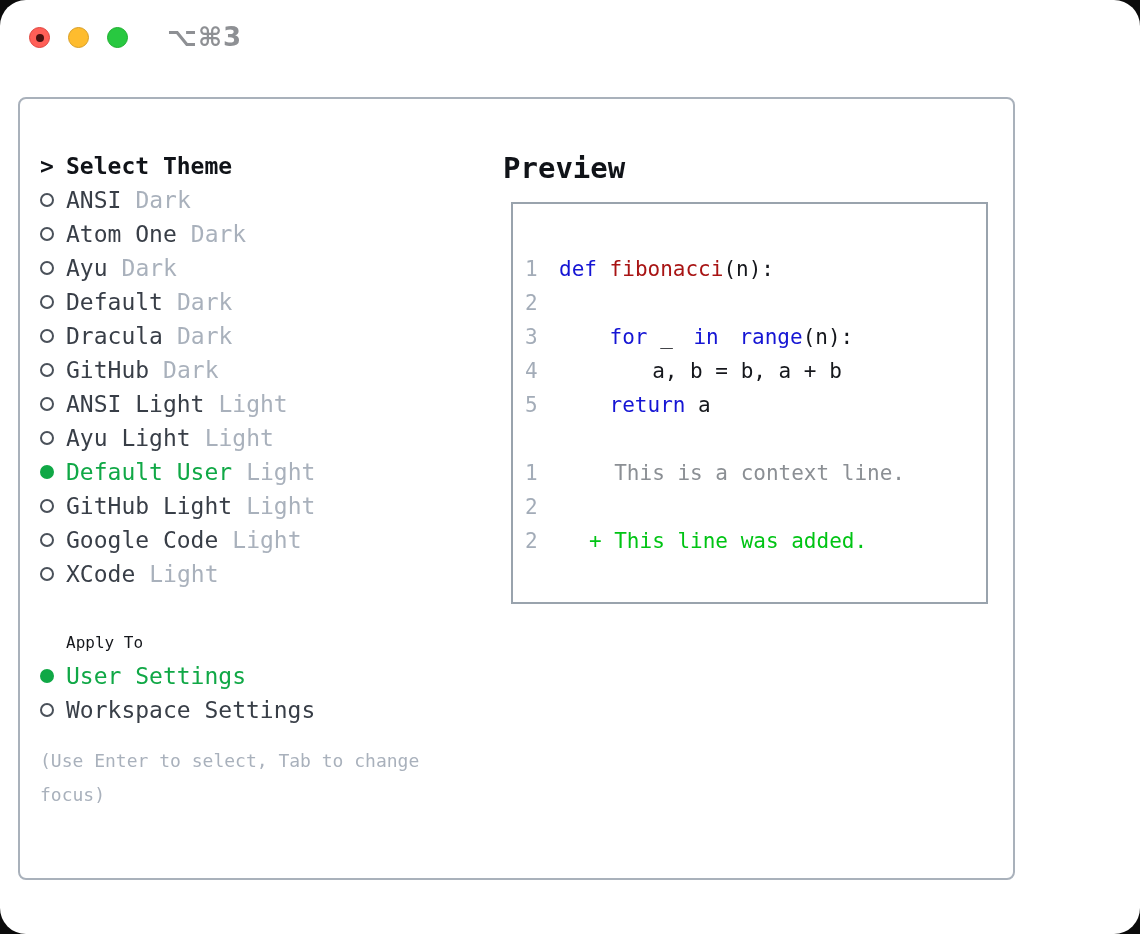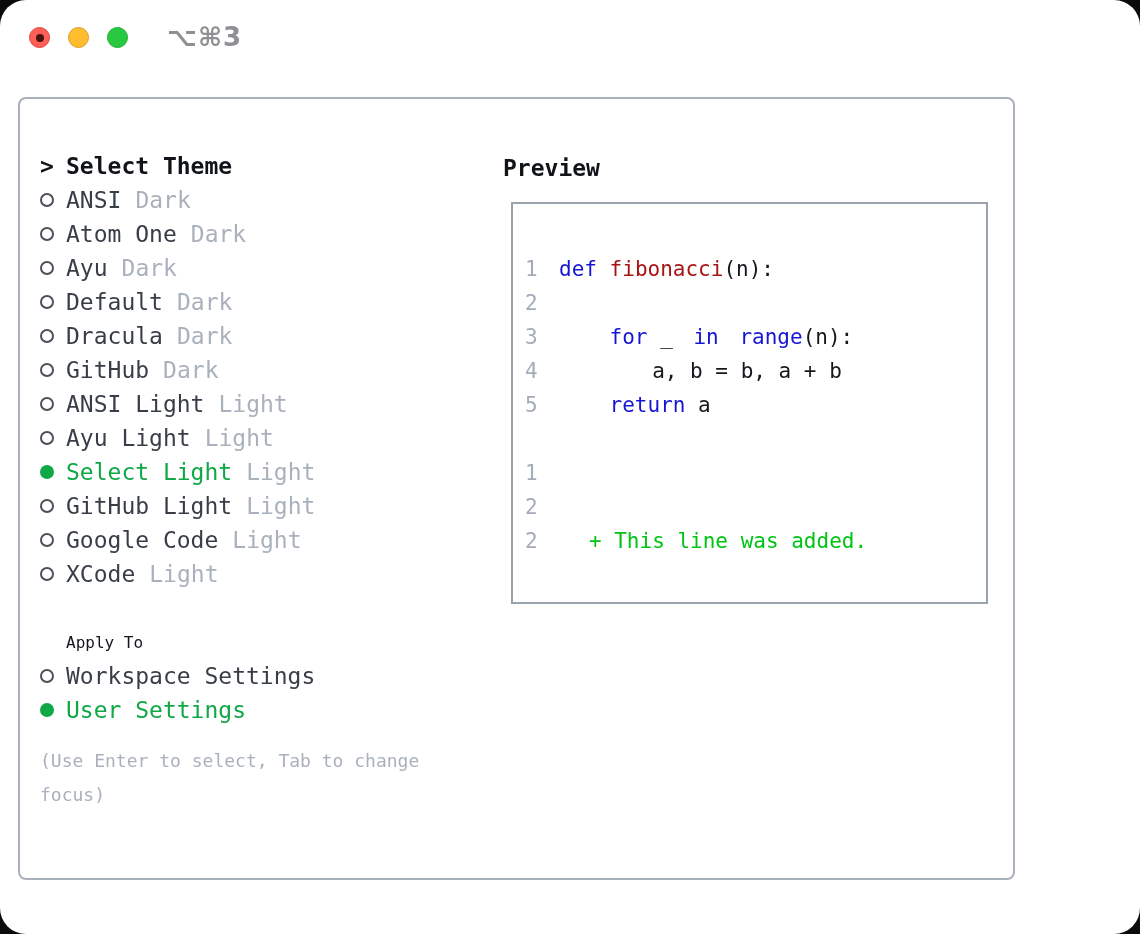--- a/index.html
+++ b/index.html
@@ -127,21 +127,21 @@
     line-height: 34px;
     color: #a9b1bc;
   }
   
   .preview-header {
     position: absolute;
     left: 483px; top: 52px;
     height: 34px;
     display: flex;
     align-items: center;
-    font-size: 23px;
+    font-size: 29px;
     font-weight: bold;
     color: #101318;
   }
   .preview-box {
     position: absolute;
     left: 491px; top: 103px;
     width: 477px; height: 402px;
     border: 2px solid #99a3ad;
     box-sizing: border-box;
     background: #ffffff;
@@ -198,47 +198,47 @@
 
       <div id="theme-items">
           <div class="list-row"><span class="marker"><span class="radio"></span></span><span class="t-name">ANSI</span><span class="t-suffix">Dark</span></div>
           <div class="list-row"><span class="marker"><span class="radio"></span></span><span class="t-name">Atom One</span><span class="t-suffix">Dark</span></div>
           <div class="list-row"><span class="marker"><span class="radio"></span></span><span class="t-name">Ayu</span><span class="t-suffix">Dark</span></div>
           <div class="list-row"><span class="marker"><span class="radio"></span></span><span class="t-name">Default</span><span class="t-suffix">Dark</span></div>
           <div class="list-row"><span class="marker"><span class="radio"></span></span><span class="t-name">Dracula</span><span class="t-suffix">Dark</span></div>
           <div class="list-row"><span class="marker"><span class="radio"></span></span><span class="t-name">GitHub</span><span class="t-suffix">Dark</span></div>
           <div class="list-row"><span class="marker"><span class="radio"></span></span><span class="t-name">ANSI Light</span><span class="t-suffix">Light</span></div>
           <div class="list-row"><span class="marker"><span class="radio"></span></span><span class="t-name">Ayu Light</span><span class="t-suffix">Light</span></div>
-          <div class="list-row"><span class="marker"><span class="radio selected"></span></span><span class="t-name green">Select Light</span><span class="t-suffix">Light</span></div>
+          <div class="list-row"><span class="marker"><span class="radio selected"></span></span><span class="t-name green">Default User</span><span class="t-suffix">Light</span></div>
           <div class="list-row"><span class="marker"><span class="radio"></span></span><span class="t-name">GitHub Light</span><span class="t-suffix">Light</span></div>
           <div class="list-row"><span class="marker"><span class="radio"></span></span><span class="t-name">Google Code</span><span class="t-suffix">Light</span></div>
           <div class="list-row"><span class="marker"><span class="radio"></span></span><span class="t-name">XCode</span><span class="t-suffix">Light</span></div>
         </div>
 
       <div class="spacer-row"></div>
 
       <div class="apply-hdr">Apply To</div>
       <div id="apply-items">
+          <div class="list-row"><span class="marker"><span class="radio selected"></span></span><span class="t-name green">User Settings</span></div>
           <div class="list-row"><span class="marker"><span class="radio"></span></span><span class="t-name">Workspace Settings</span></div>
-          <div class="list-row"><span class="marker"><span class="radio selected"></span></span><span class="t-name green">User Settings</span></div>
         </div>
 
       <div class="hint">(Use Enter to select, Tab to change focus)</div>
     </div>
 
     <div class="preview-header">Preview</div>
 
     <div class="preview-box">
       <div id="code-lines">
           <div class="code-line"><span class="lnum">1</span><span class="tok tok-kw">def</span><span class="tok tok-pl"> </span><span class="tok tok-fn">fibonacci</span><span class="tok tok-pl">(n):</span></div>
           <div class="code-line"><span class="lnum">2</span></div>
           <div class="code-line"><span class="lnum">3</span><span class="tok tok-pl">    </span><span class="tok tok-kw">for</span><span class="tok tok-pl"> _ </span><span class="tok tok-kw">in</span><span class="tok tok-pl"> </span><span class="tok tok-kw">range</span><span class="tok tok-pl">(n):</span></div>
           <div class="code-line"><span class="lnum">4</span><span class="tok tok-pl">        a, b = b, a + b</span></div>
           <div class="code-line"><span class="lnum">5</span><span class="tok tok-pl">    </span><span class="tok tok-kw">return</span><span class="tok tok-pl"> a</span></div>
           <div class="code-line"><span class="lnum"></span></div>
-          <div class="code-line"><span class="lnum">1</span></div>
+          <div class="code-line"><span class="lnum">1</span><span class="tok tok-ctx">     This is a context line.</span></div>
           <div class="code-line"><span class="lnum">2</span></div>
           <div class="code-line"><span class="lnum">2</span><span class="tok tok-add">   + This line was added.</span></div>
         </div>
     </div>
 
   </div>
 </div>
 
 </body></html>

